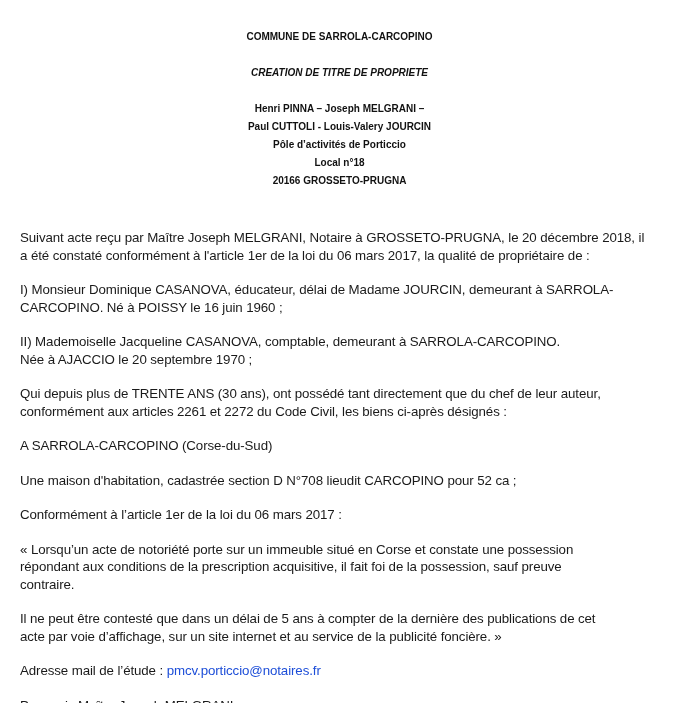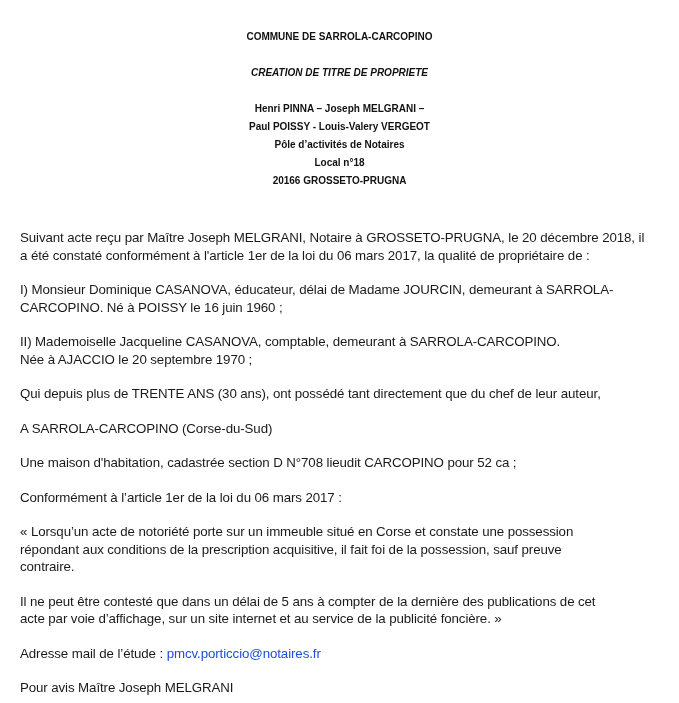--- a/index.html
+++ b/index.html
@@ -63,41 +63,42 @@
   </style>
 </head>
 <body>
 
 <div class="page">
 
   <div class="header">
     <span class="commune">COMMUNE DE SARROLA-CARCOPINO</span>
     <span class="title">CREATION DE TITRE DE PROPRIETE</span>
     <span class="line">Henri PINNA – Joseph MELGRANI –</span>
-    <span class="line">Paul POISSY - Louis-Valery VERGEOT</span>
-    <span class="line">Pôle d’activités de Notaires</span>
+    <span class="line">Paul CUTTOLI - Louis-Valery JOURCIN</span>
+    <span class="line">Pôle d’activités de Porticcio</span>
     <span class="line">Local n°18</span>
     <span class="line">20166 GROSSETO-PRUGNA</span>
   </div>
 
   <div class="body">
     <p>
       <span>Suivant acte reçu par Maître Joseph MELGRANI, Notaire à GROSSETO-PRUGNA, le 20 décembre 2018, il</span><br>
       <span>a été constaté conformément à l'article 1er de la loi du 06 mars 2017, la qualité de propriétaire de :</span>
     </p>
     <p>
       <span>I) Monsieur Dominique CASANOVA, éducateur, délai de Madame JOURCIN, demeurant à SARROLA-</span><br>
       <span>CARCOPINO. Né à POISSY le 16 juin 1960 ;</span>
     </p>
     <p>
       <span>II) Mademoiselle Jacqueline CASANOVA, comptable, demeurant à SARROLA-CARCOPINO.</span><br>
       <span>Née à AJACCIO le 20 septembre 1970 ;</span>
     </p>
     <p>
       <span>Qui depuis plus de TRENTE ANS (30 ans), ont possédé tant directement que du chef de leur auteur,</span><br>
+      <span>conformément aux articles 2261 et 2272 du Code Civil, les biens ci-après désignés :</span>
     </p>
     <p>
       <span>A SARROLA-CARCOPINO (Corse-du-Sud)</span>
     </p>
     <p>
       <span>Une maison d'habitation, cadastrée section D N°708 lieudit CARCOPINO pour 52 ca ;</span>
     </p>
     <p>
       <span>Conformément à l’article 1er de la loi du 06 mars 2017 :</span>
     </p>

